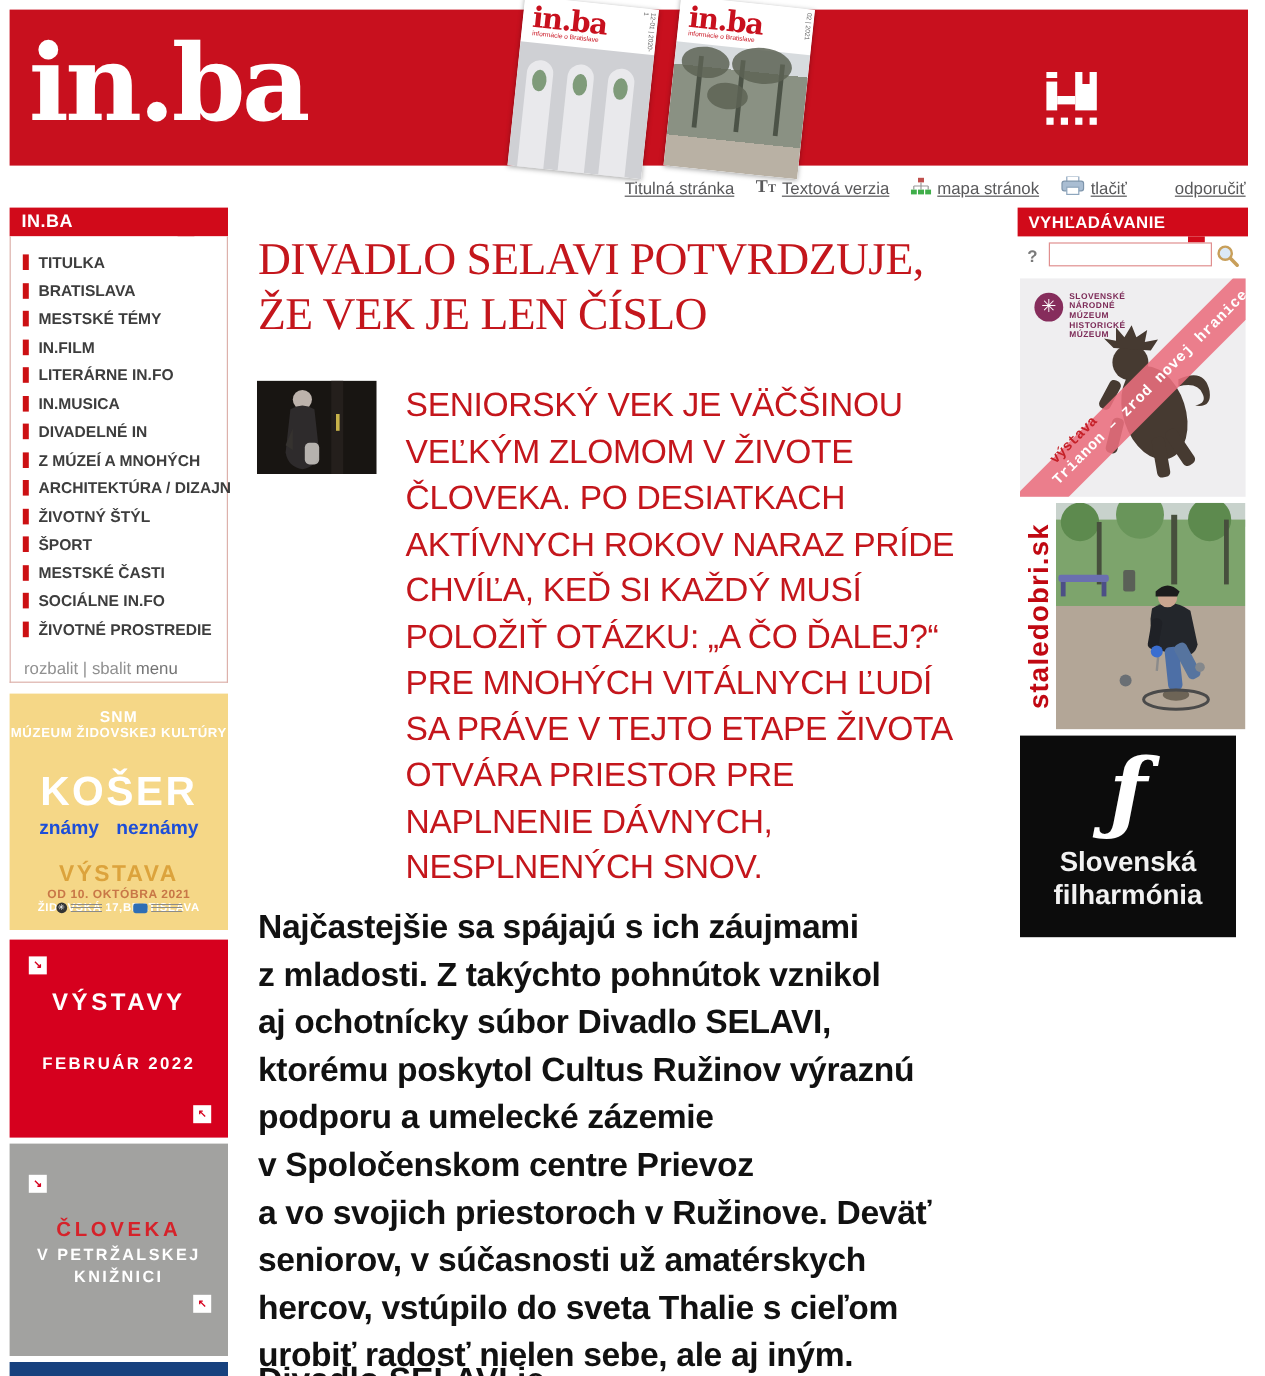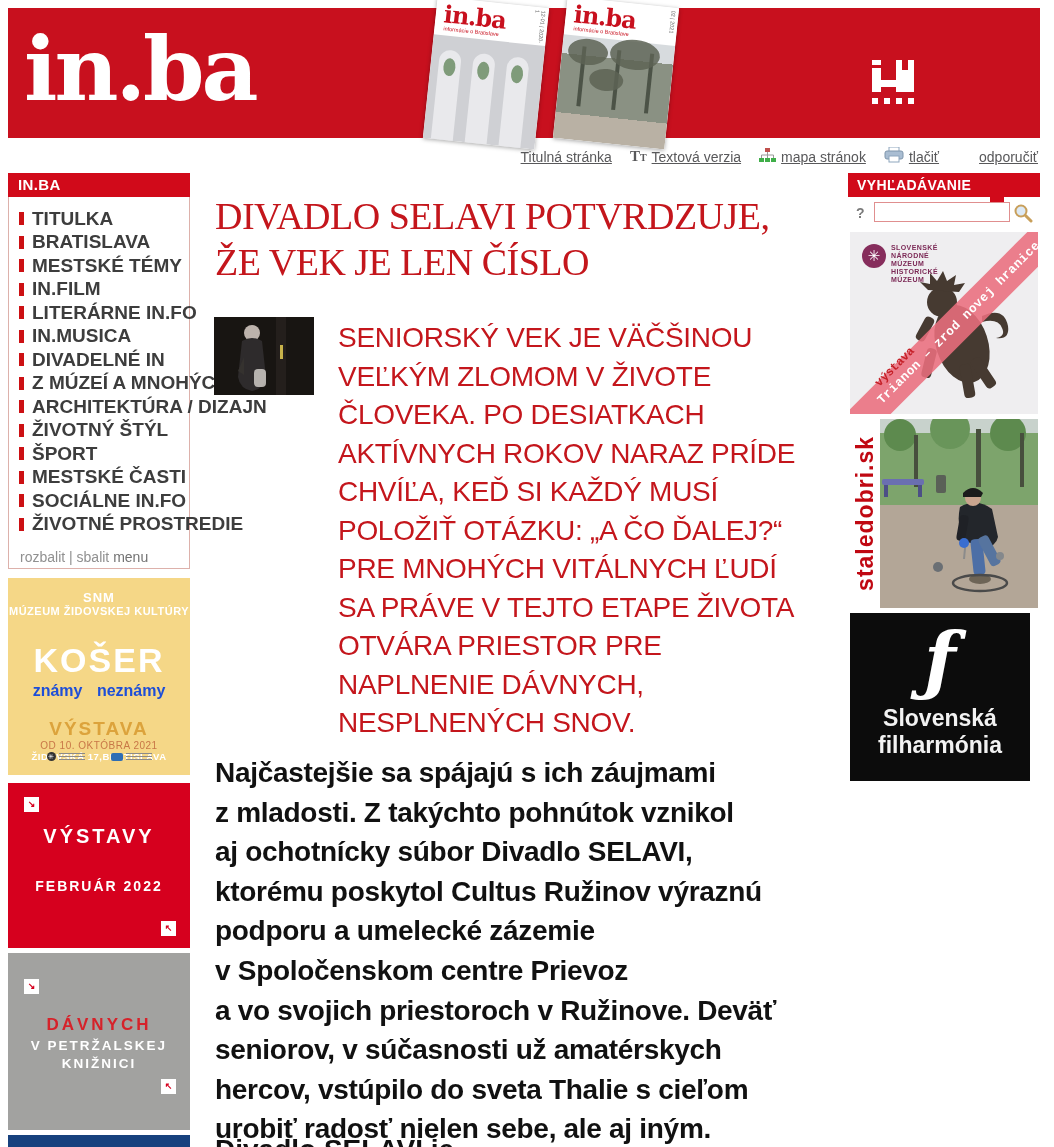--- a/index.html
+++ b/index.html
@@ -40,37 +40,37 @@
 
   
   .inba-bar{position:absolute;left:8px;top:173px;width:182px;height:24px;background:#d10a1a;
             color:#fff;font-weight:bold;font-size:15px;line-height:24px;padding-left:10px;
             box-sizing:border-box;letter-spacing:.4px;}
   .inba-notch{position:absolute;left:148px;top:197px;width:14px;height:8px;background:#d10a1a;}
   .menu-box{position:absolute;left:8px;top:197px;width:182px;height:372px;background:#fff;
             border:1px solid #ddb1ab;border-top:none;box-sizing:border-box;padding-top:10px;}
   .menu-item{display:flex;align-items:center;height:23.5px;padding-left:10px;cursor:pointer;}
   .menu-bullet{width:5px;height:13px;background:#cc1013;margin-right:8px;flex:none;}
-  .menu-label{font-size:19px;font-weight:bold;color:#3d3d3d;white-space:nowrap;}
+  .menu-label{font-size:13px;font-weight:bold;color:#3d3d3d;white-space:nowrap;}
   .menu-footer{margin:13px 0 0 11px;font-size:14px;color:#909090;}
   .menu-footer .word{cursor:pointer;}
   .menu-footer .dark{color:#737373;}
 
   
   .banner{position:absolute;left:8px;width:182px;overflow:hidden;cursor:pointer;}
   .koser{top:578px;height:197px;background:#f5d787;}
   .koser-dark{position:absolute;inset:0;background:#ecc160;
               clip-path:polygon(0 0,100% 0,100% 28%,33% 76%,0 76%);}
   .koser *{position:relative;}
   .koser .l1{margin-top:12px;text-align:center;color:#fff;font-weight:bold;font-size:13px;letter-spacing:1px;}
   .koser .l2{text-align:center;color:#fff;font-weight:bold;font-size:11px;letter-spacing:.5px;}
   .koser .ttl{margin-top:24px;text-align:center;color:#fff;font-weight:bold;font-size:34px;letter-spacing:2px;}
   .koser .sub{margin-top:2px;text-align:center;color:#1d4ed8;font-weight:bold;font-size:16px;word-spacing:10px;}
   .koser .vys{margin-top:18px;text-align:center;color:#dca33c;font-weight:bold;font-size:19px;letter-spacing:2px;}
-  .koser .dat{text-align:center;color:#c87747;font-weight:normal;font-size:10px;letter-spacing:.5px;}
+  .koser .dat{text-align:center;color:#c87747;font-weight:bold;font-size:10px;letter-spacing:.5px;}
   .koser .adr{text-align:center;color:#fff;font-weight:bold;font-size:9.5px;letter-spacing:.5px;}
   .koser-logos{position:absolute;left:0;right:0;top:174px;display:flex;justify-content:center;gap:26px;}
   .mini-logo{display:flex;align-items:center;gap:3px;}
   .mini-circ{width:9px;height:9px;border-radius:50%;background:#333;color:#fff;font-size:7px;line-height:9px;text-align:center;}
   .mini-wave{width:12px;height:8px;background:#2e6db4;border-radius:2px;}
   .mini-lines{width:26px;height:8px;background:repeating-linear-gradient(#8a8a8a 0 1px,transparent 1px 3px);}
 
   .vystavy{top:783px;height:165px;background:#d6001e;}
   .februar{top:953px;height:177px;background:#a2a2a0;}
   .navyband{top:1135px;height:60px;background:#17417e;}
@@ -318,21 +318,21 @@
     <div class="sub">FEBRUÁR 2022</div>
     <div class="corner-sq" style="right:14px;top:138px">
         <span>↖</span>
       </div>
   </div>
 
   <div class="banner februar">
     <div class="corner-sq" style="left:16px;top:26px">
         <span>↘</span>
       </div>
-    <div class="ttl">DÁVNYCH</div>
+    <div class="ttl">ČLOVEKA</div>
     <div class="l2">V PETRŽALSKEJ</div>
     <div class="l3">KNIŽNICI</div>
     <div class="corner-sq" style="right:14px;top:126px">
         <span>↖</span>
       </div>
   </div>
 
   <div class="banner navyband"></div>
 
   <h1 class="article-title" style="margin:0;font-weight:normal">DIVADLO SELAVI POTVRDZUJE,

